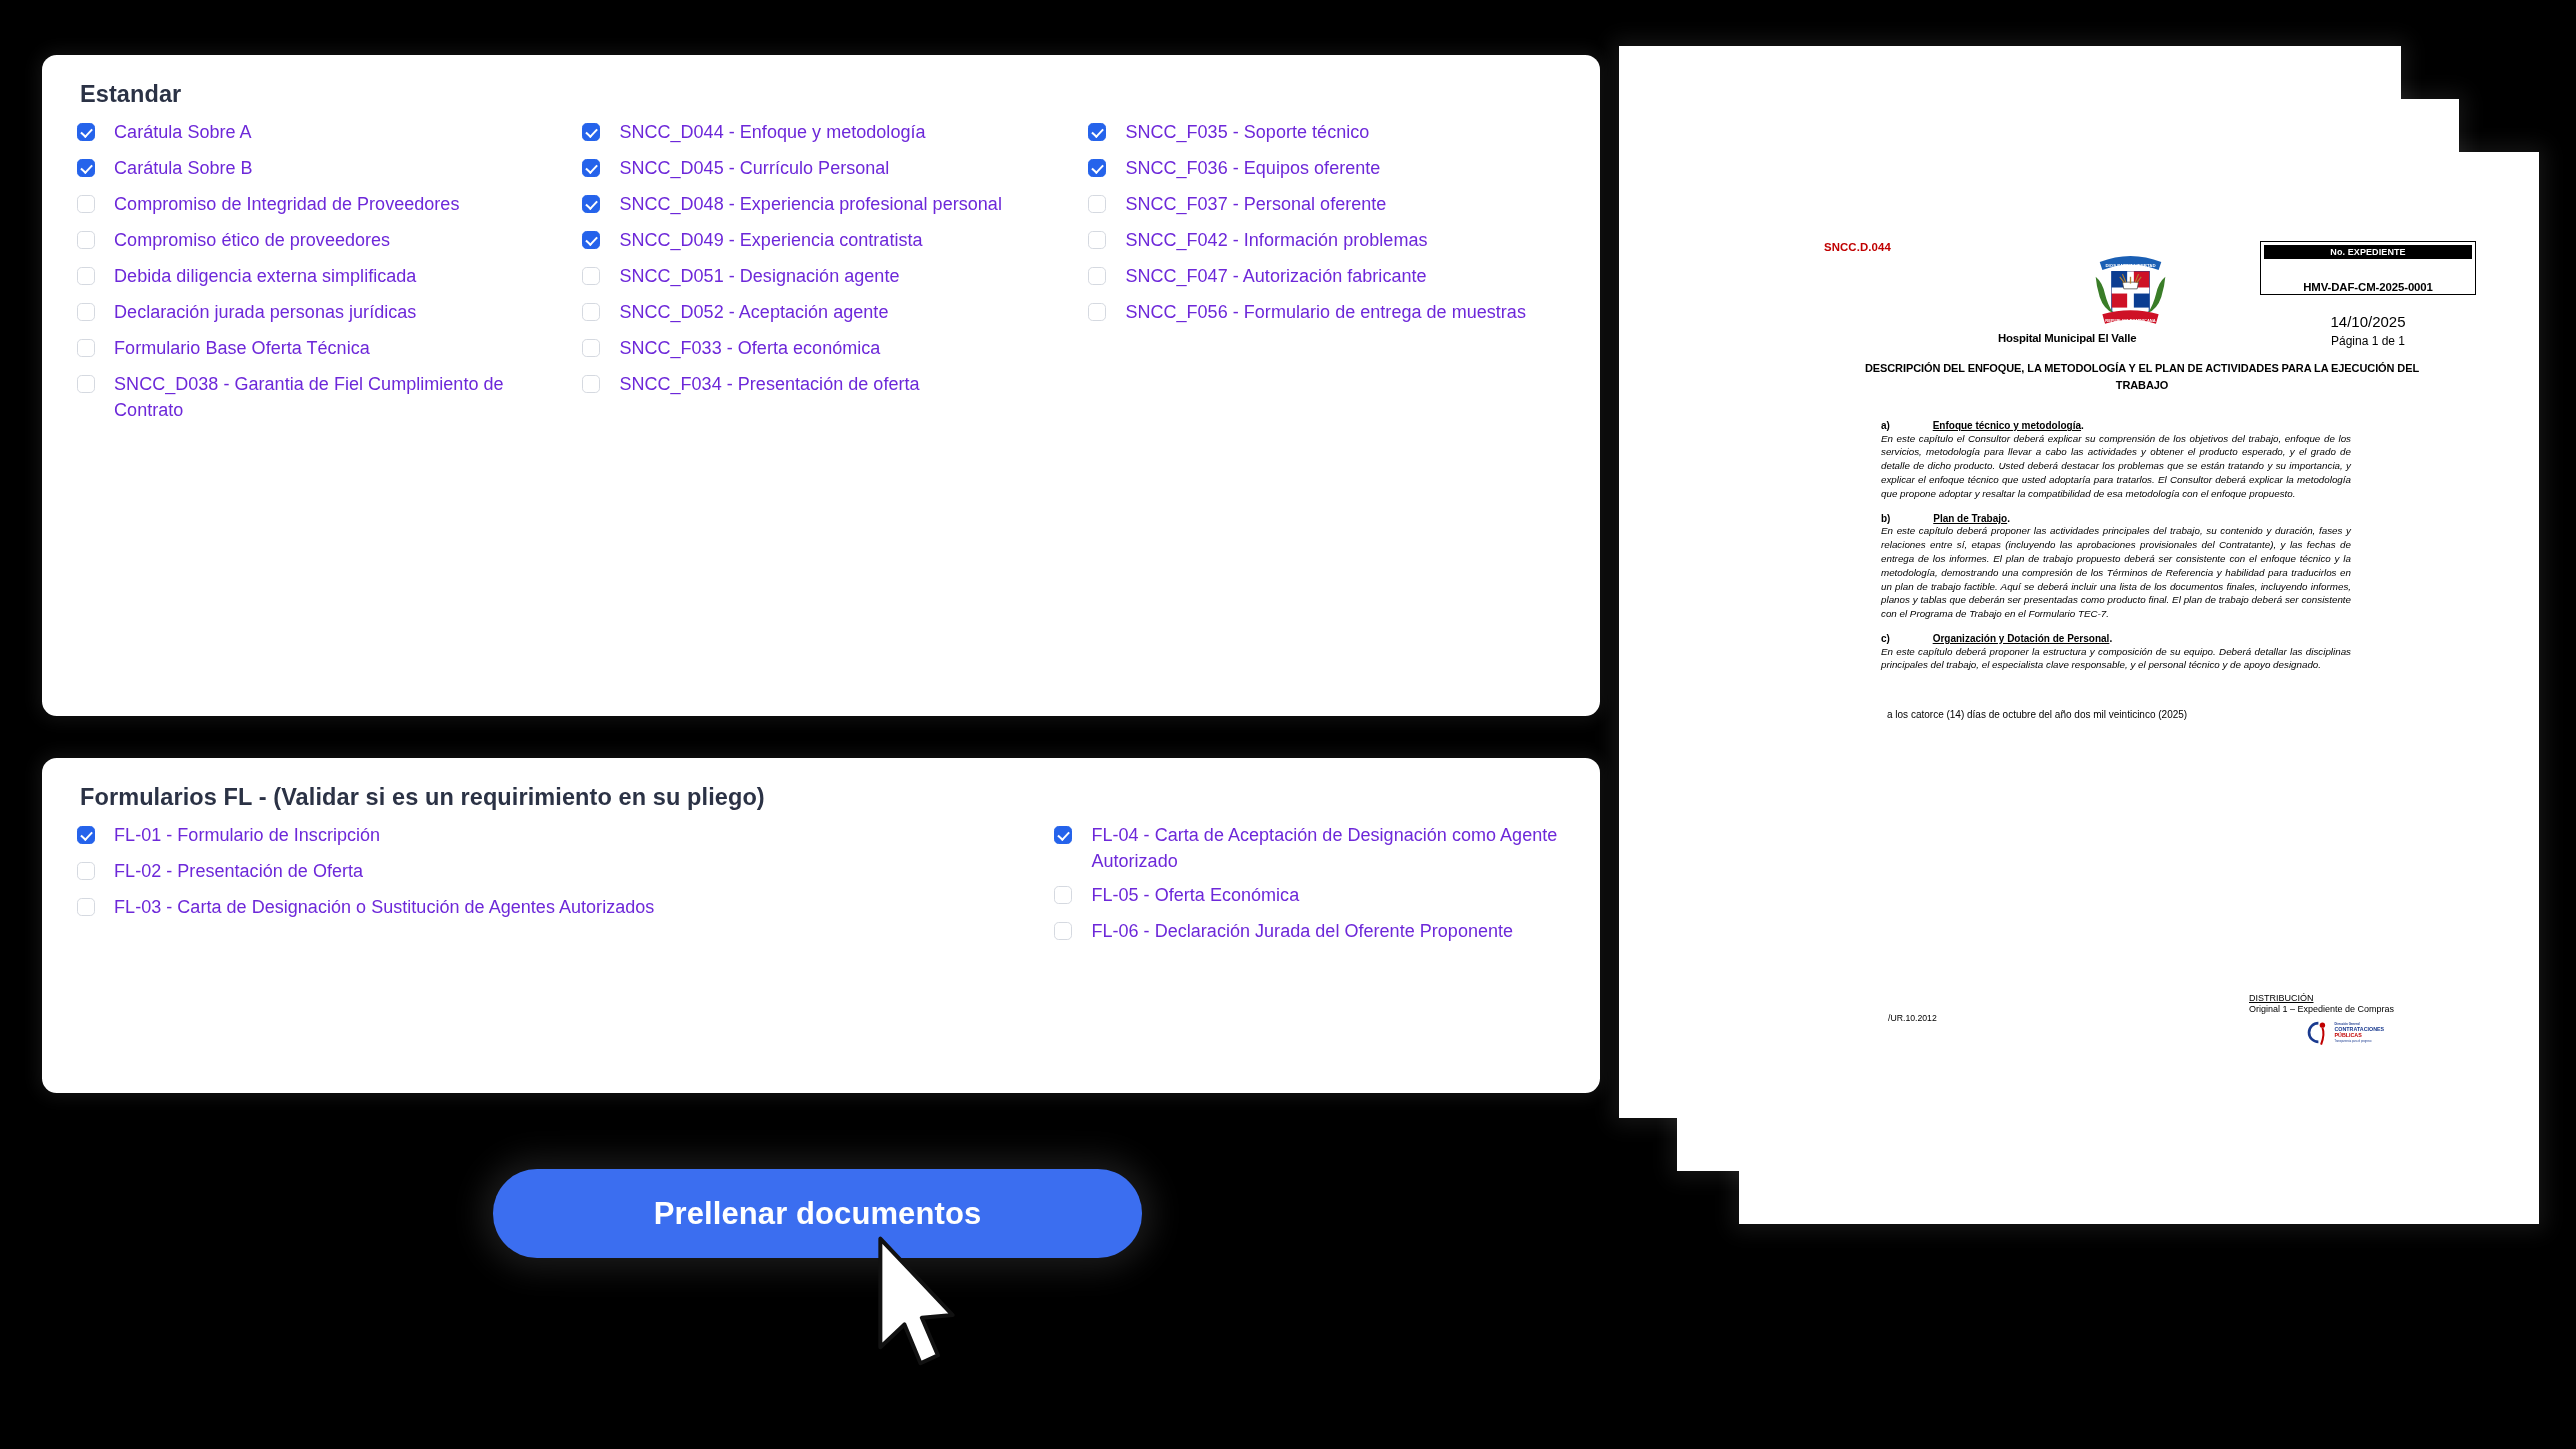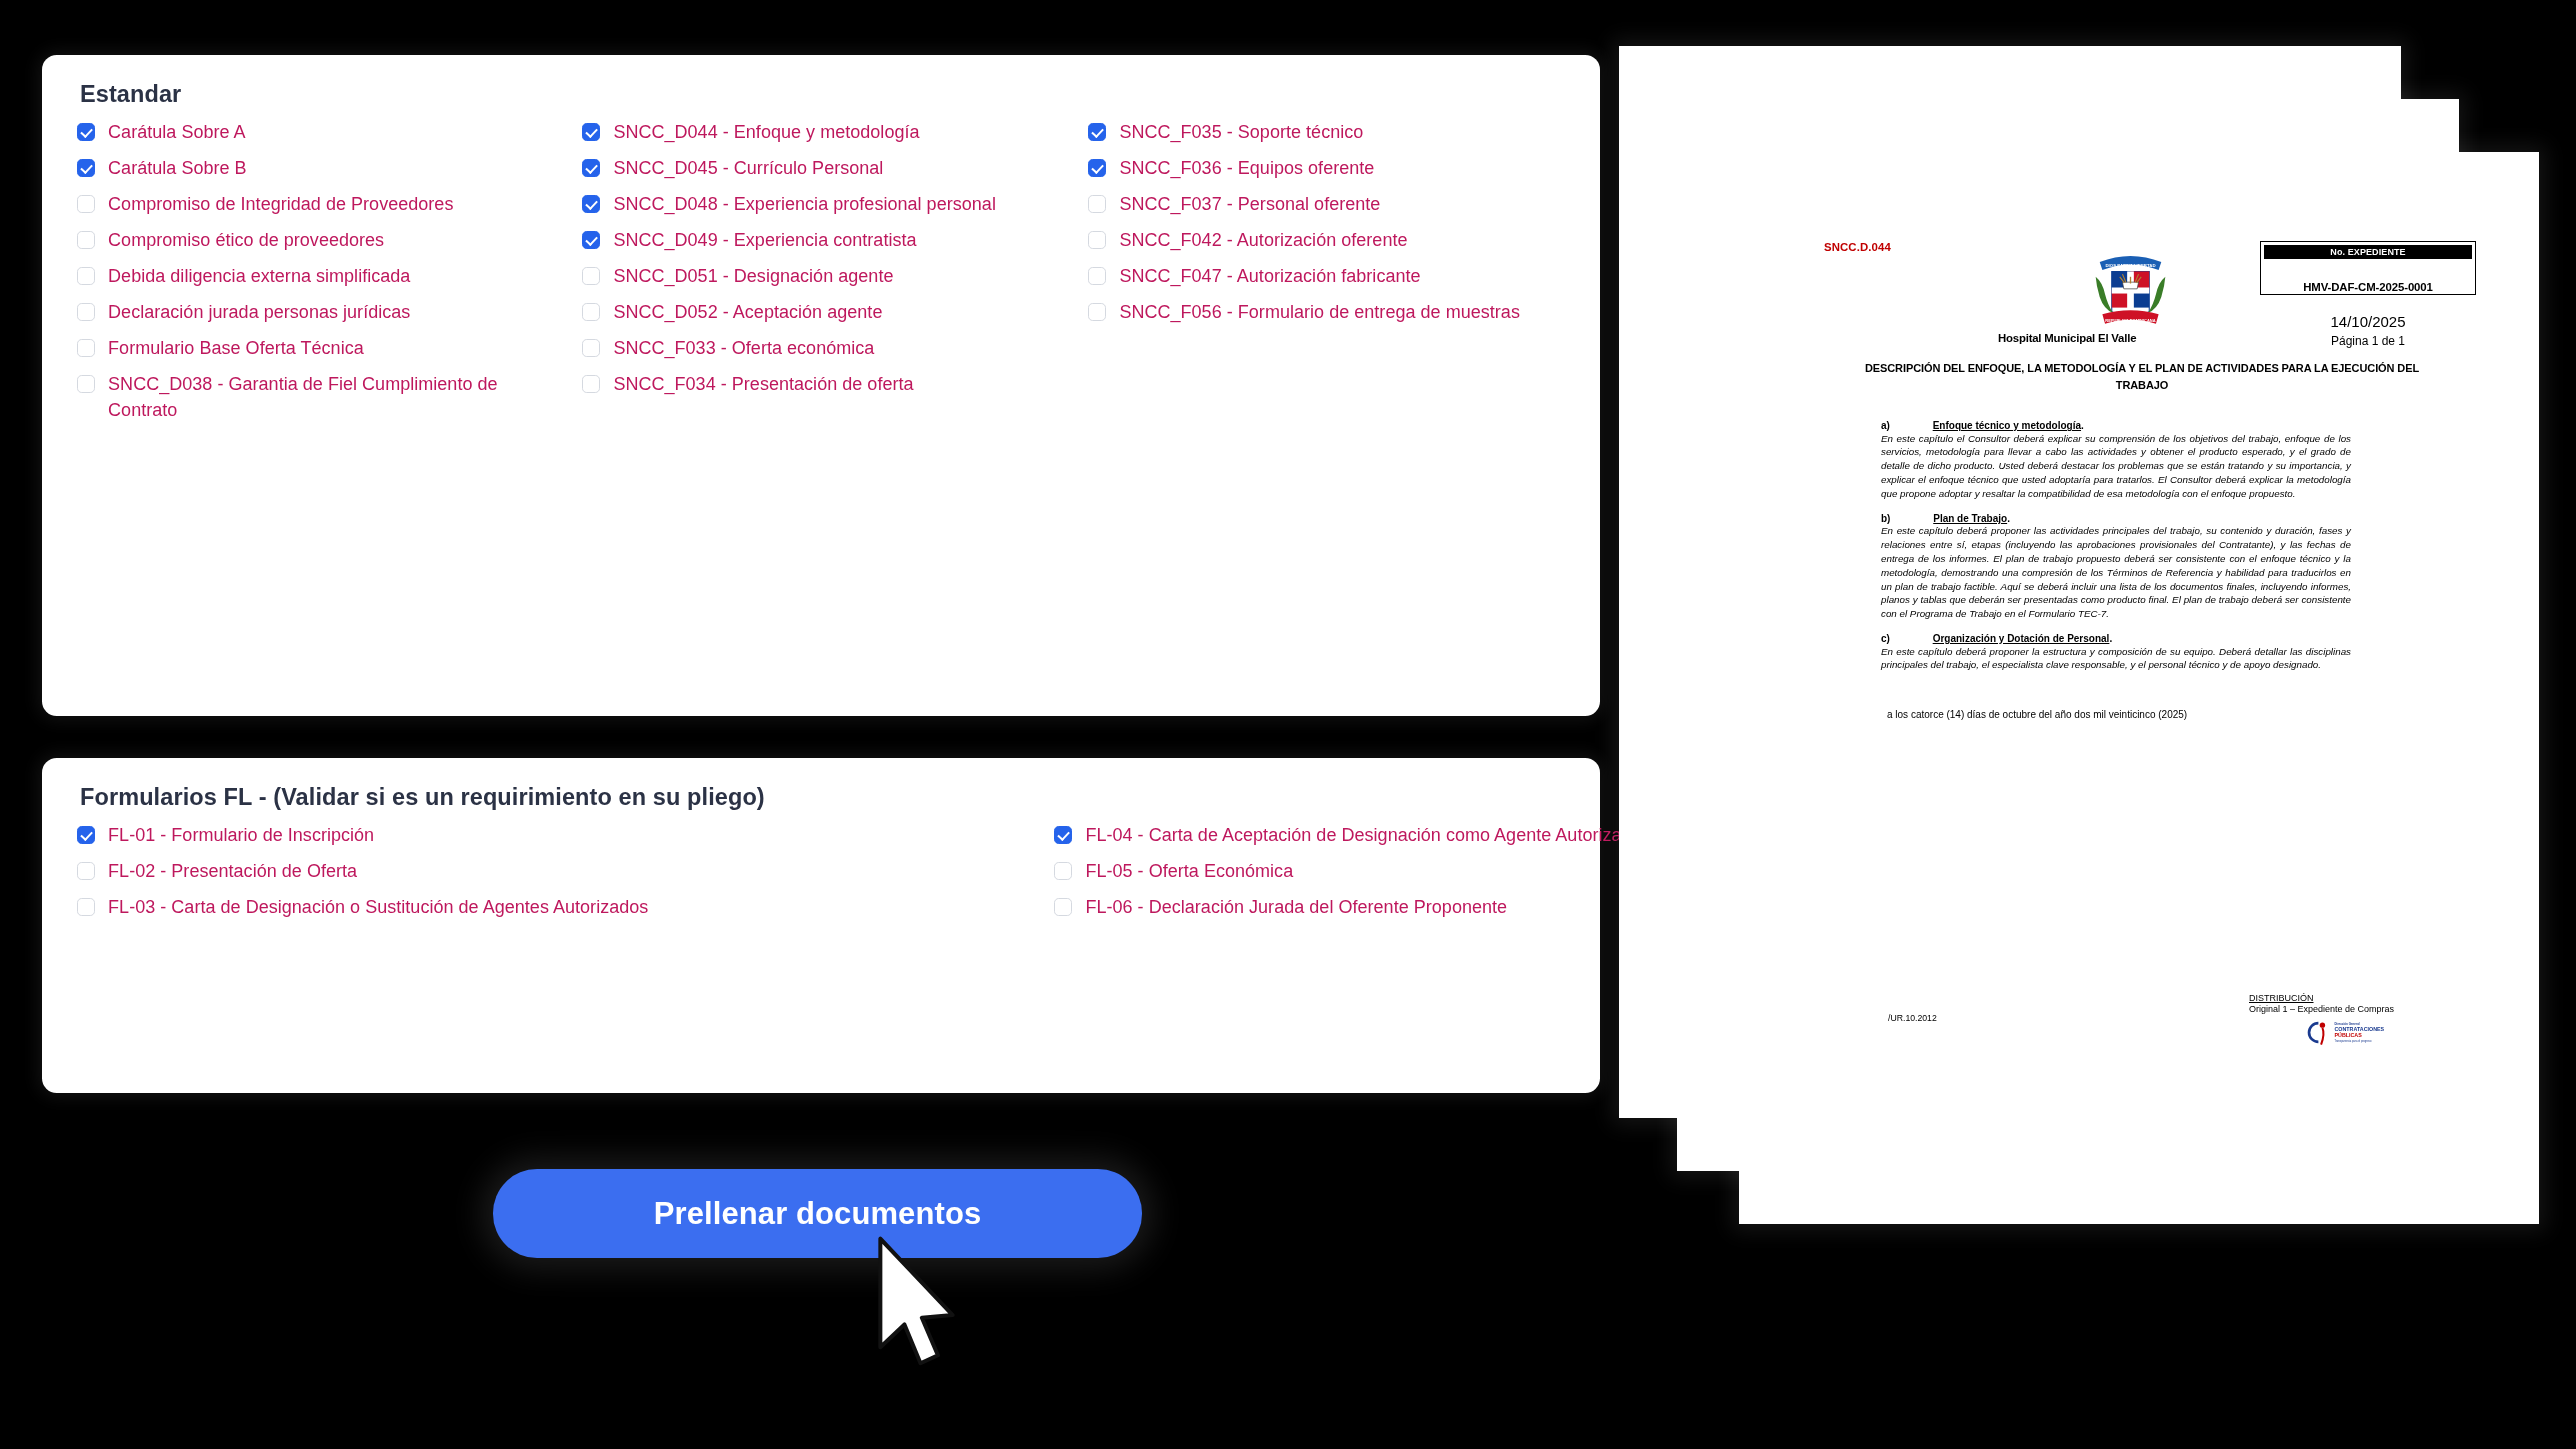--- a/index.html
+++ b/index.html
@@ -68,22 +68,23 @@
     position: absolute;
     left: 5.4px; top: 2px;
     width: 4.7px; height: 9.4px;
     border: solid #ffffff;
     border-width: 0 2.1px 2.1px 0;
     transform: rotate(43deg);
   }
   .opt .lbl {
     font-size: 18px;
     line-height: 26px;
-    color: #be185d;
+    color: #6d28d9;
     letter-spacing: 0.03px;
+    margin-left: 6px;
   }
 
   
   #prefill-btn {
     position: absolute;
     left: 493px; top: 1169px;
     width: 649px; height: 89px;
     background: #3b6ef0;
     border: none;
     border-radius: 44px;
@@ -271,21 +272,21 @@
           <div class="opt">
             <span class="box on"></span>
             <span class="lbl">SNCC_F036 - Equipos oferente</span>
           </div>
           <div class="opt">
             <span class="box"></span>
             <span class="lbl">SNCC_F037 - Personal oferente</span>
           </div>
           <div class="opt">
             <span class="box"></span>
-            <span class="lbl">SNCC_F042 - Autorización oferente</span>
+            <span class="lbl">SNCC_F042 - Información problemas</span>
           </div>
           <div class="opt">
             <span class="box"></span>
             <span class="lbl">SNCC_F047 - Autorización fabricante</span>
           </div>
           <div class="opt">
             <span class="box"></span>
             <span class="lbl">SNCC_F056 - Formulario de entrega de muestras</span>
           </div>
         </div>

